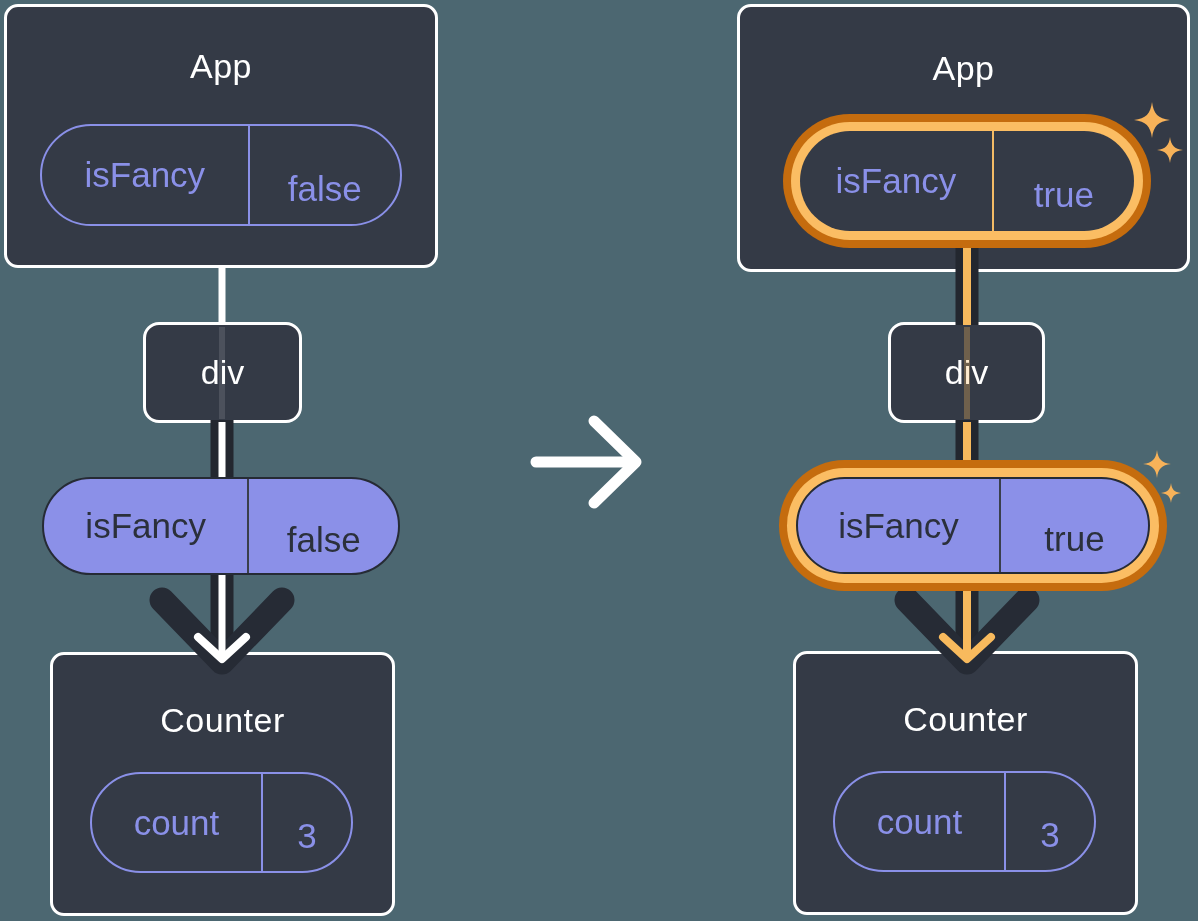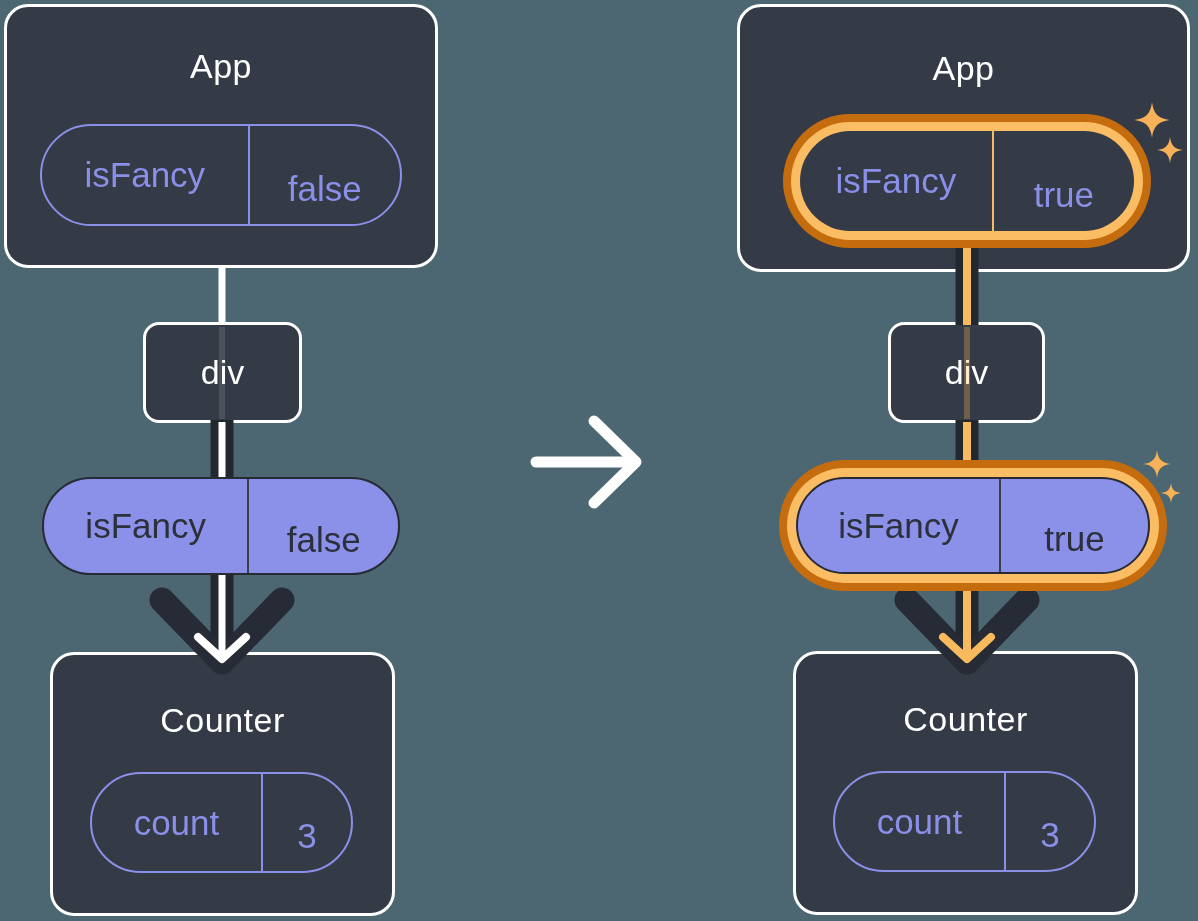--- a/index.html
+++ b/index.html
@@ -5,21 +5,21 @@
   :root{
     --bg:#4C6771; --card:#343A46; --ink:#23272F; --ink2:#262B35;
     --purple:#8A90E8; --purple_fill:#8B90E8; --dark_text:#2B303B;
     --orange_outer:#C56C0E; --orange_inner:#FBBD63; --orange_stripe:#F8BA5D;
     --sparkle:#F7B259; --white:#FFFFFF; --pill_divider_dark:#3A3F4B; --pill_divider_orange:#F3BB66;
   }
   *{box-sizing:border-box;margin:0;padding:0}
   html,body{width:1198px;height:921px;overflow:hidden}
   body{font-family:"Liberation Sans","DejaVu Sans",sans-serif;background:var(--bg);}
   .stage{position:relative;width:1198px;height:921px;background:var(--bg);}
-  .card{position:absolute;background:var(--card);border:3px solid var(--white);border-radius:24px;z-index:1;}
+  .card{position:absolute;background:var(--card);border:3px solid var(--white);border-radius:14px;z-index:1;}
   .card .title{color:var(--white);font-size:34px;font-weight:500;text-align:center;letter-spacing:.5px;}
   .divbox{position:absolute;background:var(--card);border:3px solid var(--white);border-radius:16px;
           display:flex;align-items:center;justify-content:center;z-index:3;}
   .divbox .label{color:var(--white);font-size:34px;font-weight:500;}
   .overlay{position:absolute;left:0;top:0;z-index:5;pointer-events:none;}
   .pill{position:absolute;display:flex;z-index:7;border-radius:60px;overflow:hidden;}
   .pill .cell{display:flex;align-items:center;justify-content:center;font-size:35px;}
   .pill-outline{border:2.5px solid var(--purple);background:transparent;}
   .pill-outline .cell{color:var(--purple);}
   .pill-outline .cell.key{border-right:2.5px solid var(--purple);}

